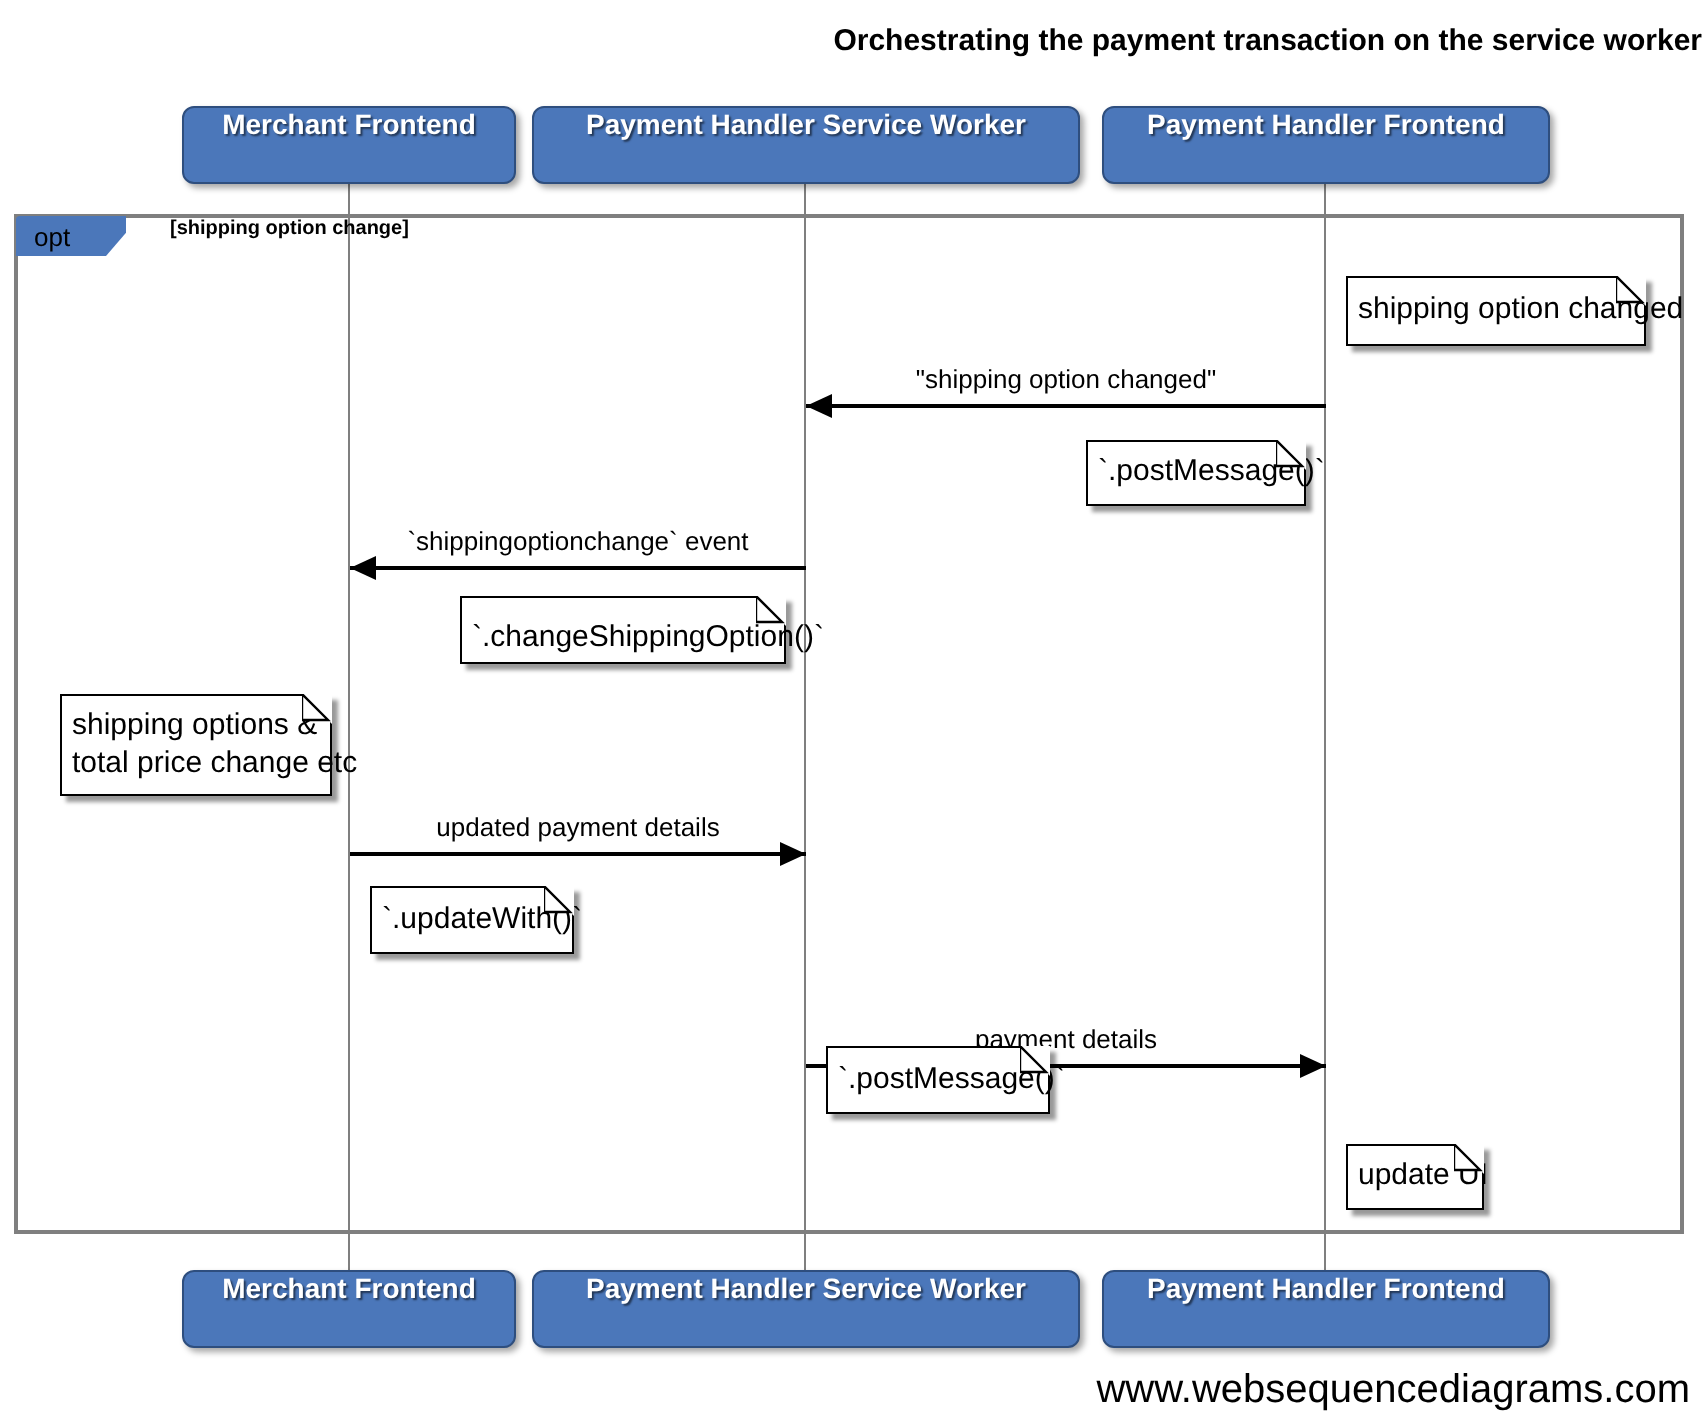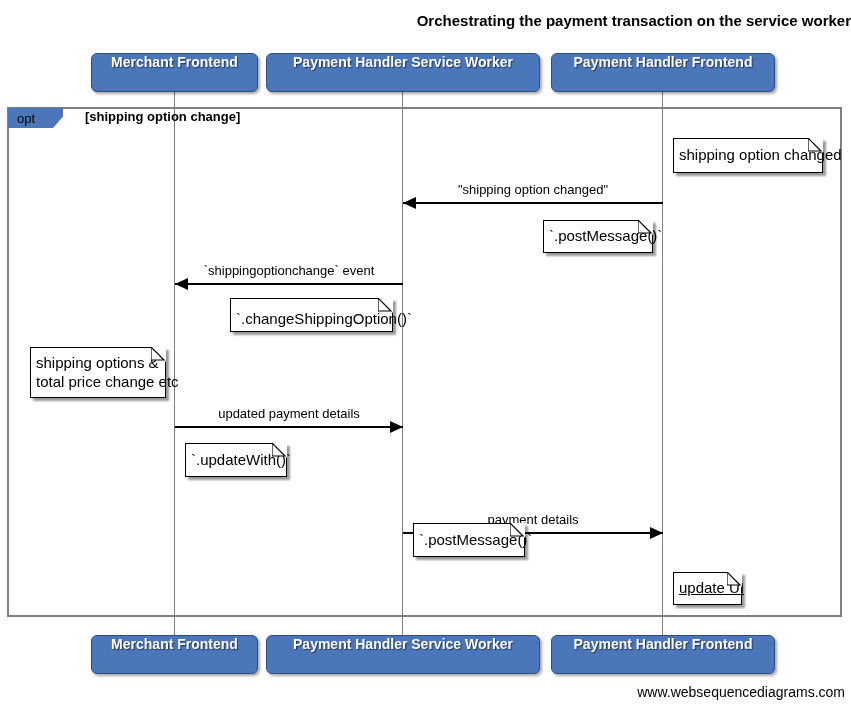--- a/index.html
+++ b/index.html
@@ -69,21 +69,21 @@
     align-items: center;
     padding-left: 9px;
     box-sizing: border-box;
     border-radius: 2px 0 0 0;
     clip-path: polygon(0 0, 100% 0, 100% 42%, calc(100% - 10px) 100%, 0 100%);
     z-index: 2;
   }
   .opt-condition {
     position: absolute;
     left: 85px; top: 109px;
-    font-size: 13px;
+    font-size: 10px;
     font-weight: bold;
     z-index: 2;
   }
   
   .msg { position: absolute; height: 22px; z-index: 2; }
   .msg-label {
     position: absolute; left: 0; right: 0; top: 0;
     text-align: center;
     font-size: 13px;
     white-space: nowrap;
@@ -124,26 +124,26 @@
     z-index: 2;
   }
   .note span { white-space: nowrap; }
   .fold { position: absolute; top: -1px; right: -1px; }
   .n1 { left: 673px; top: 138px; width: 150px; height: 35px; }
   .n2 { left: 543px; top: 220px; width: 110px; height: 33px; }
   .n3 { left: 230px; top: 298px; width: 163px; height: 34px; justify-content: flex-end; }
   .n4 { left: 30px;  top: 347px; width: 136px; height: 51px; }
   .n5 { left: 185px; top: 443px; width: 102px; height: 34px; }
   .n6 { left: 413px; top: 523px; width: 112px; height: 34px; }
-  .n7 { left: 673px; top: 572px; width: 69px;  height: 33px; text-decoration: underline; }
+  .n7 { left: 673px; top: 572px; width: 69px;  height: 33px; }
   
   .footer {
     position: absolute;
     top: 684px; right: 6px;
-    font-size: 14px;
+    font-size: 20px;
   }
 </style>
 </head>
 <body>
 
 <div class="canvas">
 
   <div class="title">Orchestrating the payment transaction on the service worker</div>
 
   <div class="lifeline ll-merchant"></div>

